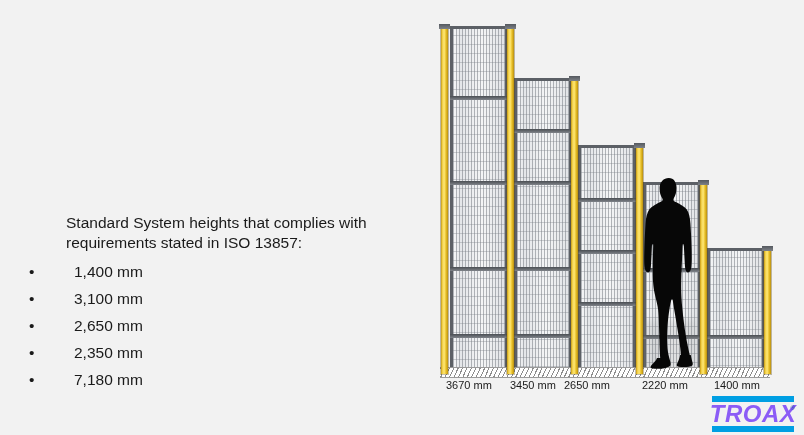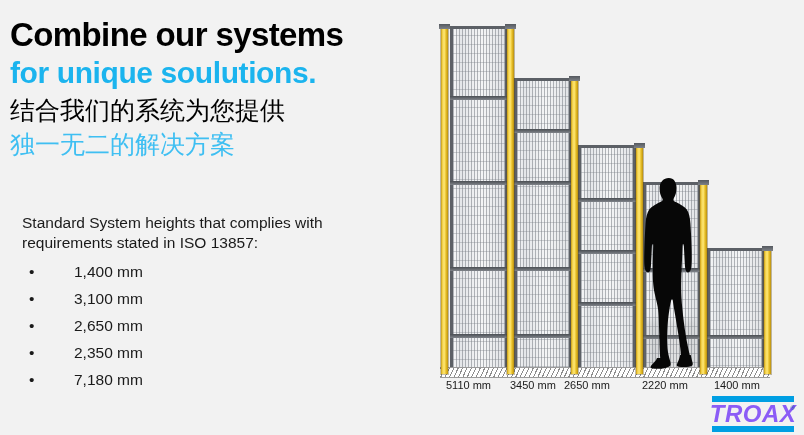--- a/index.html
+++ b/index.html
@@ -29,20 +29,21 @@
   }
   .h-line4{
     font-size:25px;color:#3FBFF2;line-height:33px;white-space:nowrap;
     margin-top:1px;font-weight:400;
   }
 
   .body-block{position:absolute;left:22px;top:213px;width:400px;}
   .body-intro{
     font-size:15.5px;color:#1a1a1a;line-height:20px;
     max-width:350px;
+    margin-left:44px;
   }
   .bullets{margin:0;padding:0;list-style:none;margin-top:5px;}
   .bullets li{
     font-size:15.5px;color:#1a1a1a;line-height:27px;
     position:relative;padding-left:52px;
   }
   .bullets li .dot{
     position:absolute;left:7px;top:0;font-size:15.5px;line-height:27px;color:#1a1a1a;
   }
 
@@ -123,26 +124,20 @@
     letter-spacing:0.5px;
     font-family:"Liberation Sans","DejaVu Sans",sans-serif;
   }
   .logo-r{position:absolute;right:-1px;top:9px;font-size:6px;color:#1B4EA0;}
 </style>
 </head>
 <body>
 
 <div id="stage">
 
-  <div class="headings">
-    <div class="h-line1">Combine our systems</div>
-    <div class="h-line2">for unique soulutions.</div>
-    <div class="h-line3">结合我们的系统为您提供</div>
-    <div class="h-line4">独一无二的解决方案</div>
-  </div>
 
   <div class="body-block">
     <div class="body-intro">Standard System heights that complies with requirements stated in ISO 13857:</div>
     <ul class="bullets">
       <li><span class="dot">•</span><span>1,400 mm</span></li>
       <li><span class="dot">•</span><span>3,100 mm</span></li>
       <li><span class="dot">•</span><span>2,650 mm</span></li>
       <li><span class="dot">•</span><span>2,350 mm</span></li>
       <li><span class="dot">•</span><span>7,180 mm</span></li>
     </ul>
@@ -231,21 +226,21 @@
         C32.7,19.4 33.5,15.6 33.4,11.6 C33.2,6.2 31.0,2 25.8,2 Z"></path>
       <path fill="#070707" d="M14.0,182.0 C13.0,185.0 10.0,187.6 8.4,189.2 C7.0,190.6 7.4,192.4 9.6,192.6
         C13.2,193.0 18.4,192.8 21.6,192.2 C24.0,191.8 25.0,190.6 24.6,188.6
         C24.2,186.4 23.4,184.0 23.0,182.0 Z"></path>
       <path fill="#070707" d="M37.2,179.0 C36.6,182.0 35.4,185.2 34.2,187.4 C33.2,189.2 33.8,190.6 36.0,190.8
         C39.4,191.2 44.4,191.0 47.2,190.4 C49.4,190.0 50.2,188.8 49.6,186.8
         C49.0,184.6 48.2,181.6 47.8,179.0 Z"></path>
     </svg>
 
     <div class="label-row">
-      <span class="mlabel" style="left:16px;">5110 mm</span>
+      <span class="mlabel" style="left:16px;">3670 mm</span>
       <span class="mlabel" style="left:80px;">3450 mm</span>
       <span class="mlabel" style="left:134px;">2650 mm</span>
       <span class="mlabel" style="left:212px;">2220 mm</span>
       <span class="mlabel" style="left:284px;">1400 mm</span>
     </div>
   </div>
 
   <div id="logo">
     <div class="logo-bar top"></div>
     <div class="logo-word">TROAX</div>

